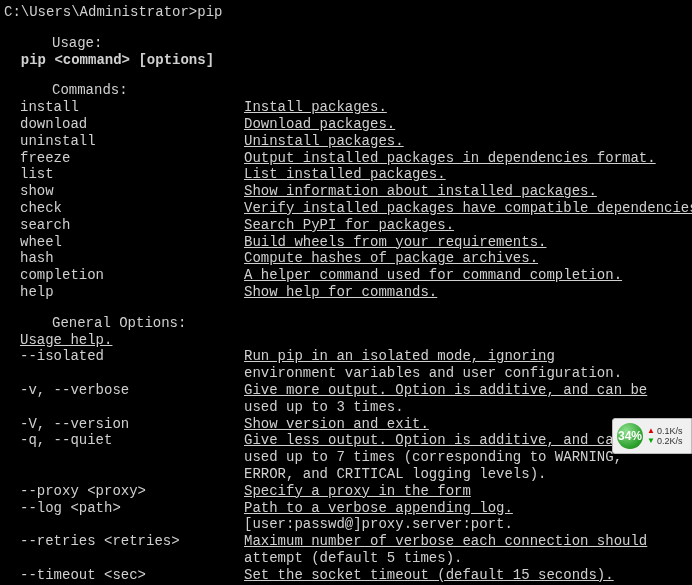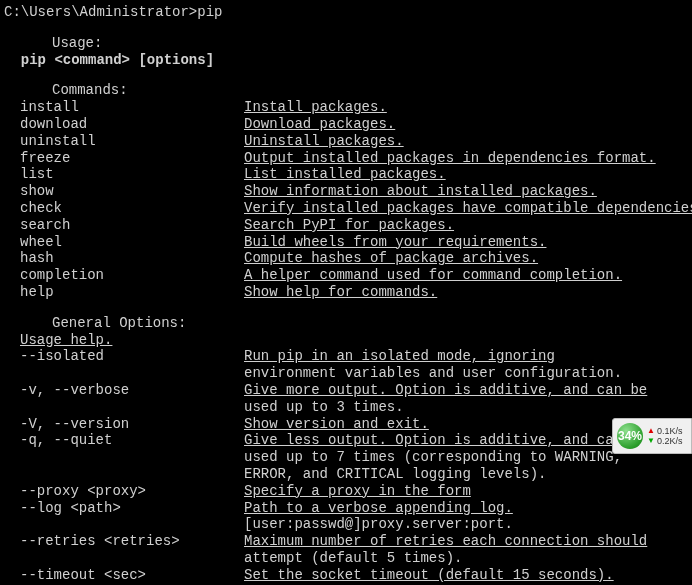--- a/index.html
+++ b/index.html
@@ -90,21 +90,21 @@
       <div class="desc-cont">environment variables and user configuration.</div>
       <div class="row"><span class="indent"></span><span class="name-col">-v, --verbose</span><span class="desc-col">Give more output. Option is additive, and can be</span></div>
       <div class="desc-cont">used up to 3 times.</div>
       <div class="row"><span class="indent"></span><span class="name-col">-V, --version</span><span class="desc-col">Show version and exit.</span></div>
       <div class="row"><span class="indent"></span><span class="name-col">-q, --quiet</span><span class="desc-col">Give less output. Option is additive, and can be</span></div>
       <div class="desc-cont">used up to 7 times (corresponding to WARNING,</div>
       <div class="desc-cont">ERROR, and CRITICAL logging levels).</div>
       <div class="row"><span class="indent"></span><span class="name-col">--proxy &lt;proxy&gt;</span><span class="desc-col">Specify a proxy in the form</span></div>
       <div class="row"><span class="indent"></span><span class="name-col">--log &lt;path&gt;</span><span class="desc-col">Path to a verbose appending log.</span></div>
       <div class="desc-cont">[user:passwd@]proxy.server:port.</div>
-      <div class="row"><span class="indent"></span><span class="name-col">--retries &lt;retries&gt;</span><span class="desc-col">Maximum number of retries each connection should</span></div>
+      <div class="row"><span class="indent"></span><span class="name-col">--retries &lt;retries&gt;</span><span class="desc-col">Maximum number of verbose each connection should</span></div>
       <div class="desc-cont">attempt (default 5 times).</div>
       <div class="row"><span class="indent"></span><span class="name-col">--timeout &lt;sec&gt;</span><span class="desc-col">Set the socket timeout (default 15 seconds).</span></div>
       <div class="row"><span class="indent"></span><span class="name-col">--exists-action &lt;action&gt;</span><span class="desc-col">Default action when a path already exists:</span></div>
     </div>
 </div>
 
 <div class="net-widget">
   <div class="net-circle">
     <span>34%</span>
   </div>

